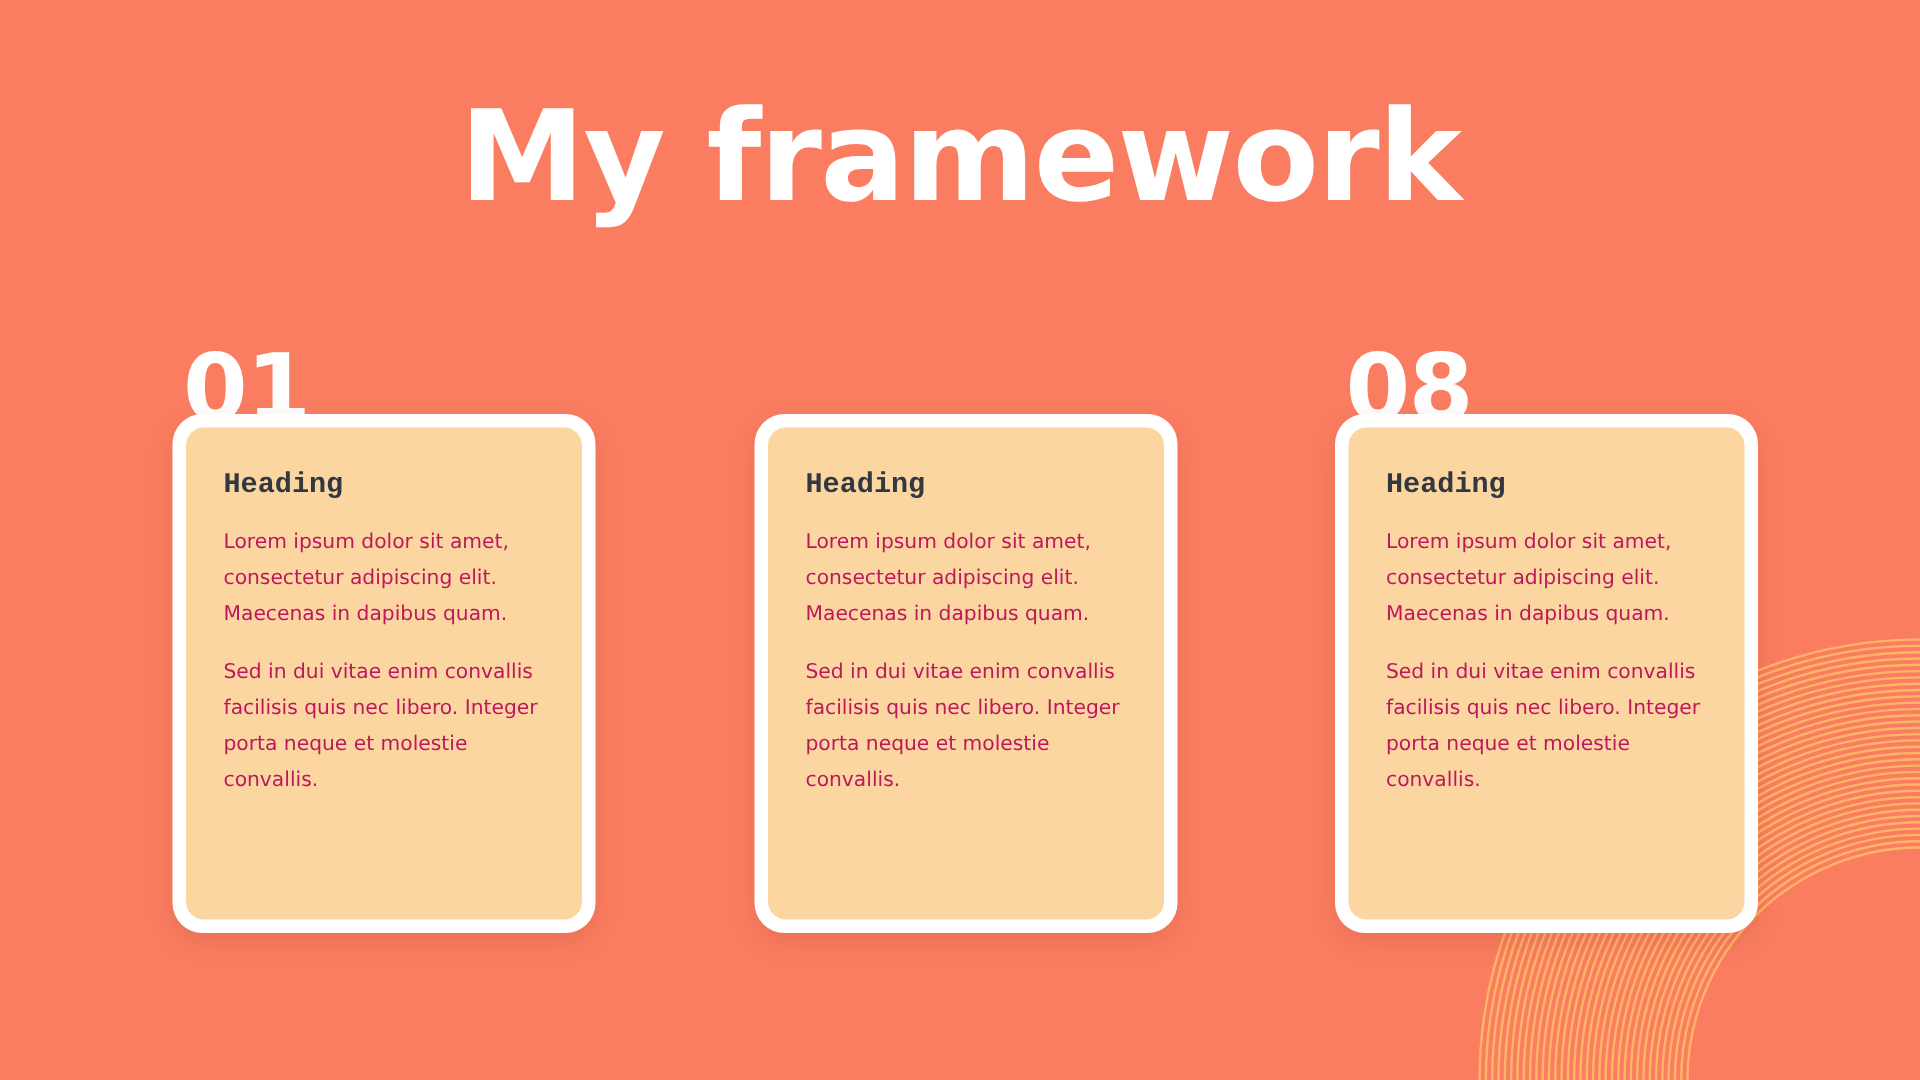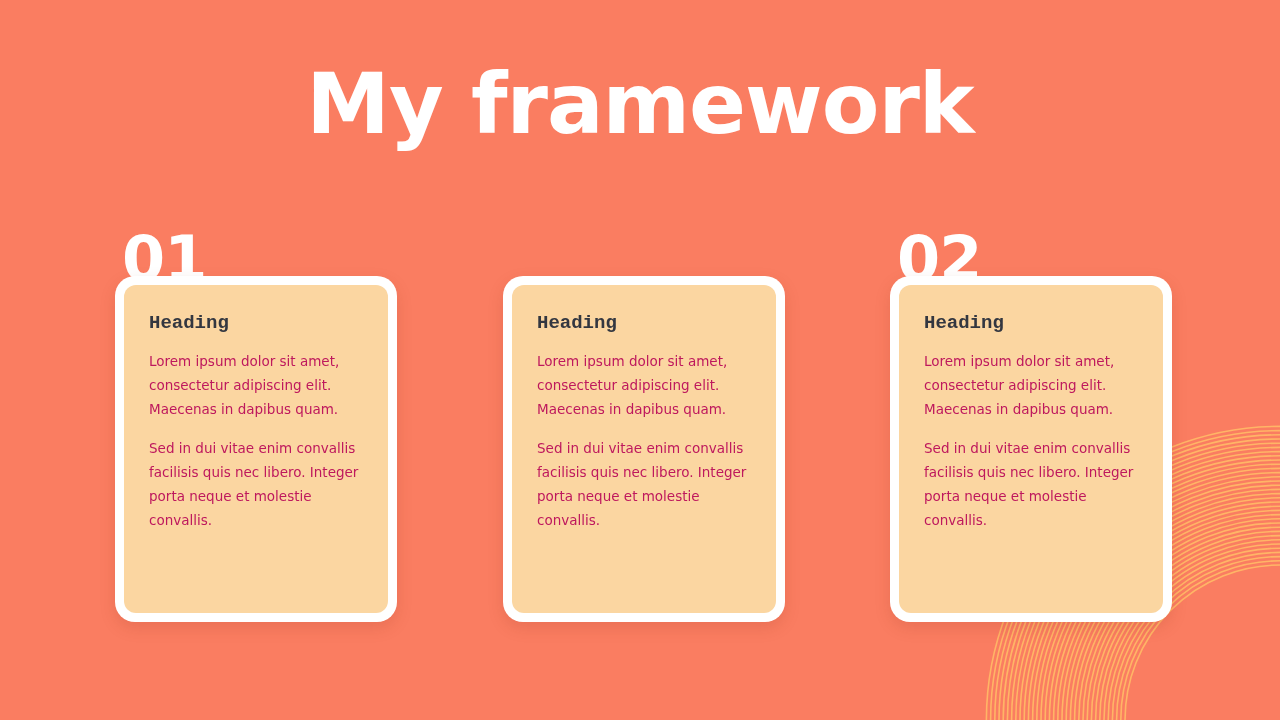--- a/index.html
+++ b/index.html
@@ -172,21 +172,21 @@
     <div class="card-frame">
       <div class="card-inner">
         <div class="card-heading">Heading</div>
         <div class="card-para">Lorem ipsum dolor sit amet, consectetur adipiscing elit. Maecenas in dapibus quam.</div>
         <div class="card-para">Sed in dui vitae enim convallis facilisis quis nec libero. Integer porta neque et molestie convallis.</div>
       </div>
     </div>
   </div>
 
   <div class="card-block c3">
-    <div class="card-number">02</div>
+    <div class="card-number">08</div>
     <div class="card-frame">
       <div class="card-inner">
         <div class="card-heading">Heading</div>
         <div class="card-para">Lorem ipsum dolor sit amet, consectetur adipiscing elit. Maecenas in dapibus quam.</div>
         <div class="card-para">Sed in dui vitae enim convallis facilisis quis nec libero. Integer porta neque et molestie convallis.</div>
       </div>
     </div>
   </div>
 
 </div>

